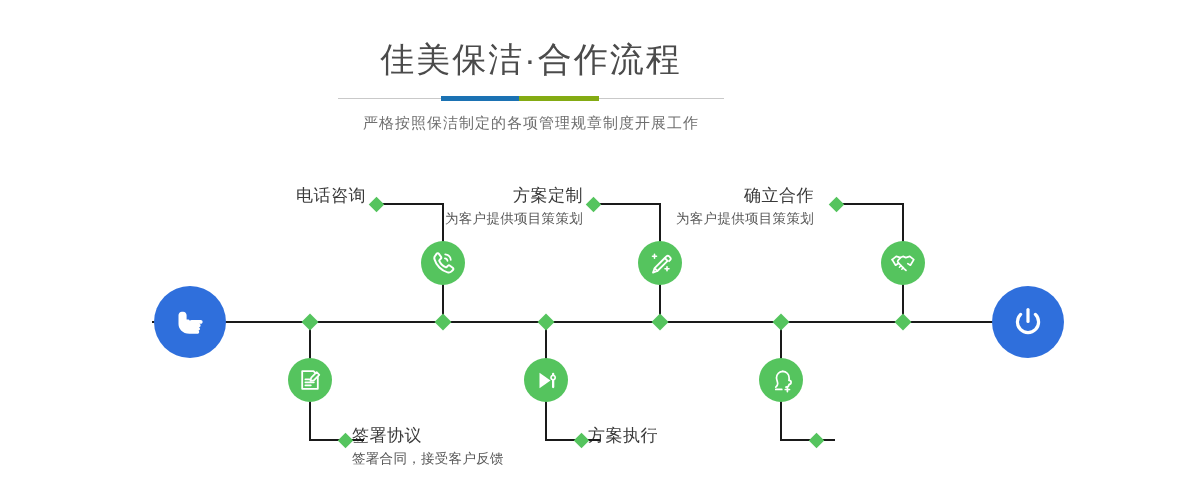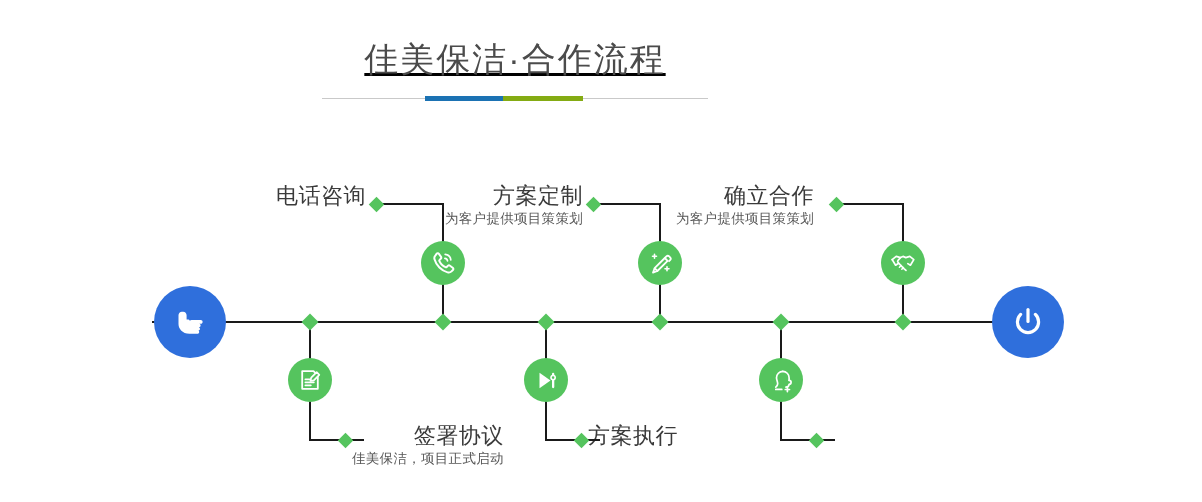--- a/index.html
+++ b/index.html
@@ -15,25 +15,24 @@
   }
   #stage {
     position: relative;
     width: 1202px;
     height: 502px;
   }
 
   
   .header {
     position: absolute;
-    left: 0;
+    left: 16px;
     top: 36px;
     width: 1030px;
     text-align: center;
-    text-decoration: underline;
   }
   .title {
     font-size: 34px;
     letter-spacing: 2px;
     color: #4b4b4b;
     font-weight: 400;
     line-height: 46px;
     margin: 0;
   }
   .divider {
@@ -135,23 +134,23 @@
     background: #55c45e;
     transform: rotate(45deg);
     z-index: 4;
   }
 
   .label-block {
     position: absolute;
     white-space: nowrap;
   }
   .label-block.up   { text-align: right; }
-  .label-block.down { text-align: right; }
+  .label-block.down { text-align: left; }
   .label-title {
-    font-size: 22px;
+    font-size: 17px;
     color: #3a3a3a;
     line-height: 22px;
     letter-spacing: 0.5px;
   }
   .label-desc {
     font-size: 13.5px;
     color: #565656;
     line-height: 20px;
     letter-spacing: 0.3px;
     margin-top: 2px;
@@ -162,20 +161,21 @@
 
 <div id="stage">
 
   <div class="header">
     <div class="title">佳美保洁·合作流程</div>
     <div class="divider">
       <div class="rule"></div>
       <div class="seg-blue"></div>
       <div class="seg-green"></div>
     </div>
+    <div class="subtitle">严格按照保洁制定的各项管理规章制度开展工作</div>
   </div>
 
   <div class="axis"></div>
 
   <div class="endcap left">
     <svg width="40" height="40" viewBox="0 0 40 40">
       <path fill="#ffffff" d="M13.2 9.8c1.9 0 3.4 1.6 3.4 3.5v4.3h1.2c0.9 0 1.7 0.5 2.1 1.2 0.4-0.4 1-0.7 1.6-0.7h9.3c1 0 1.8 0.8 1.8 1.8 0 1-0.8 1.8-1.8 1.8h-1.6c0.8 0.2 1.4 0.9 1.4 1.7 0 0.9-0.7 1.6-1.6 1.8 0.6 0.3 1 0.9 1 1.6 0 0.9-0.7 1.6-1.5 1.7 0.4 0.3 0.7 0.8 0.7 1.4 0 1-0.8 1.8-1.8 1.8h-7.9c-3.6 0-6.4-1.3-8.4-3.3-1.9-1.9-2.6-4.2-2.6-6.3v-8.8c0-1.9 1.5-3.5 3.4-3.5z"></path>
     </svg>
   </div>
 
@@ -207,21 +207,21 @@
   <div class="diamond" style="left:340px; top:435px;"></div>
   <div class="node-icon" style="left:288px; top:358px;">
     <svg width="24" height="24" viewBox="0 0 24 24">
       <path fill="none" stroke="#ffffff" stroke-width="1.8" stroke-linejoin="round" d="M4.2 3.2h11.3l4.3 4.3v13.3H4.2z"></path>
       <path fill="none" stroke="#ffffff" stroke-width="1.6" stroke-linecap="round" d="M7.3 11.4h8.6M7.3 14.4h8.6M7.3 17.4h5.6"></path>
       <path fill="#55c45e" stroke="#ffffff" stroke-width="1.7" stroke-linejoin="round" d="M13.2 9.7l5.5-5.5 2.6 2.6-5.5 5.5-3.3 0.7z"></path>
     </svg>
   </div>
   <div class="label-block down" style="left:352px; top:425px;">
     <div class="label-title">签署协议</div>
-    <div class="label-desc">佳美保洁，项目正式启动</div>
+    <div class="label-desc">签署合同，接受客户反馈</div>
   </div>
 
   <div class="axis-diamond" style="left:654px; top:316px;"></div>
   <div class="vline" style="left:659px; top:203px; height:120px;"></div>
   <div class="hline" style="left:593px; top:203px; width:68px;"></div>
   <div class="diamond" style="left:588px; top:199px;"></div>
   <div class="node-icon" style="left:638px; top:241px;">
     <svg width="25" height="25" viewBox="0 0 25 25">
       <path fill="none" stroke="#ffffff" stroke-width="1.8" stroke-linejoin="round" d="M6.6 17.2 L16.8 7 L19.6 9.8 L9.4 20z"></path>
       <path fill="none" stroke="#ffffff" stroke-width="1.8" stroke-linejoin="round" d="M16.8 7l1.6-1.6a2 2 0 0 1 2.8 0l0.9 0.9a2 2 0 0 1 0 2.8L20.5 10.7"></path>

